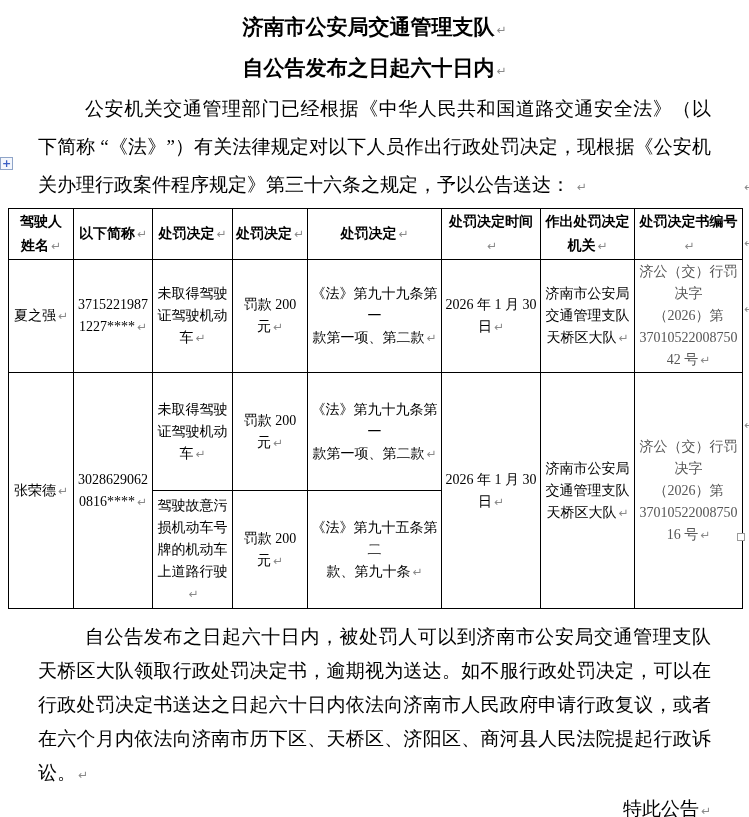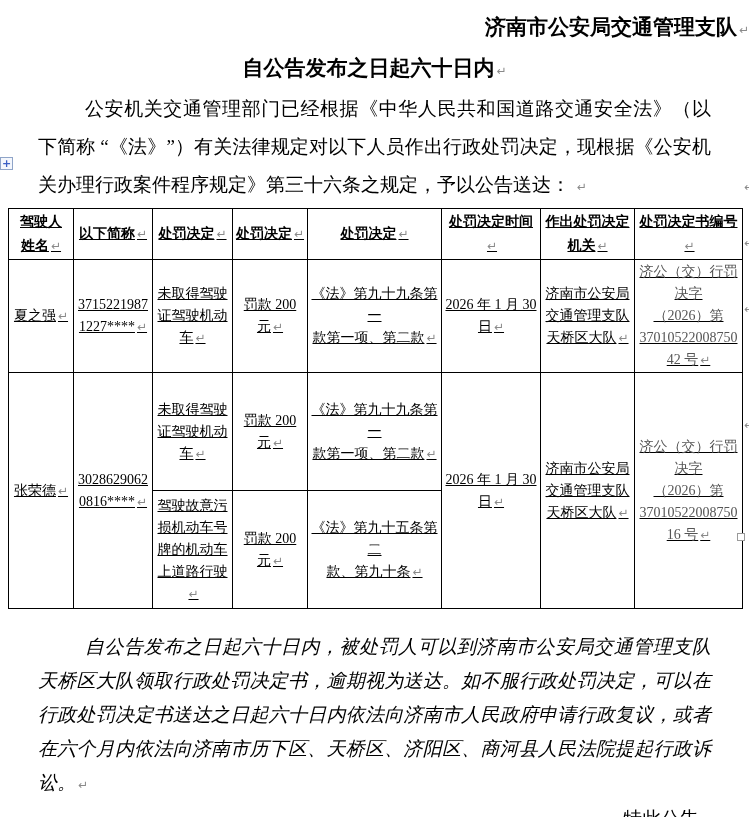--- a/index.html
+++ b/index.html
@@ -2,35 +2,35 @@
 <html><head>
 <meta charset="utf-8">
 <style>
   html,body { margin:0; padding:0; background:#fff; }
   .page {
     position:relative; width:749px; height:817px; overflow:hidden;
     background:#ffffff; color:#000;
     font-family:"Liberation Serif","DejaVu Serif",serif;
   }
   .title-line { font-size:21px; font-weight:bold; text-align:center; line-height:38px; margin:0; }
-  .title-first { padding-top:8px;text-align:right; }
+  .title-first { padding-top:8px; }
   .para {
     font-size:19px; line-height:38px; text-align:justify;
     margin:0 38px; text-indent:47px; word-break:break-all;
   }
-  .closing { line-height:34px; margin-top:21px;font-style:italic; }
+  .closing { line-height:34px; margin-top:11px; }
   .annot { line-height:34px; text-align:right; }
   .sig  { font-size:19px; line-height:36px; text-align:right; margin:0 100px 0 38px; }
   .pm {
     color:#8a8a8a; font-size:12px; margin-left:2px;
     font-family:"DejaVu Sans",sans-serif; font-weight:normal;
   }
   table.penalty {
     border-collapse:collapse; table-layout:fixed;
-    margin-left:8px; width:734px; margin-top:2px;text-decoration:underline;
+    margin-left:8px; width:734px; margin-top:2px;
   }
   .penalty th, .penalty td {
     border:1px solid #000; text-align:center; vertical-align:middle;
     padding:1px 2px; overflow:hidden;
   }
   .penalty th { font-size:14px; font-weight:bold; line-height:24px; }
   .penalty td { font-size:14px; line-height:22px; }
   .cellv { white-space:pre-line; word-break:break-all; }
   .basis  { font-size:13px; }
   .small  { font-size:11px; line-height:20px; color:#555; }

